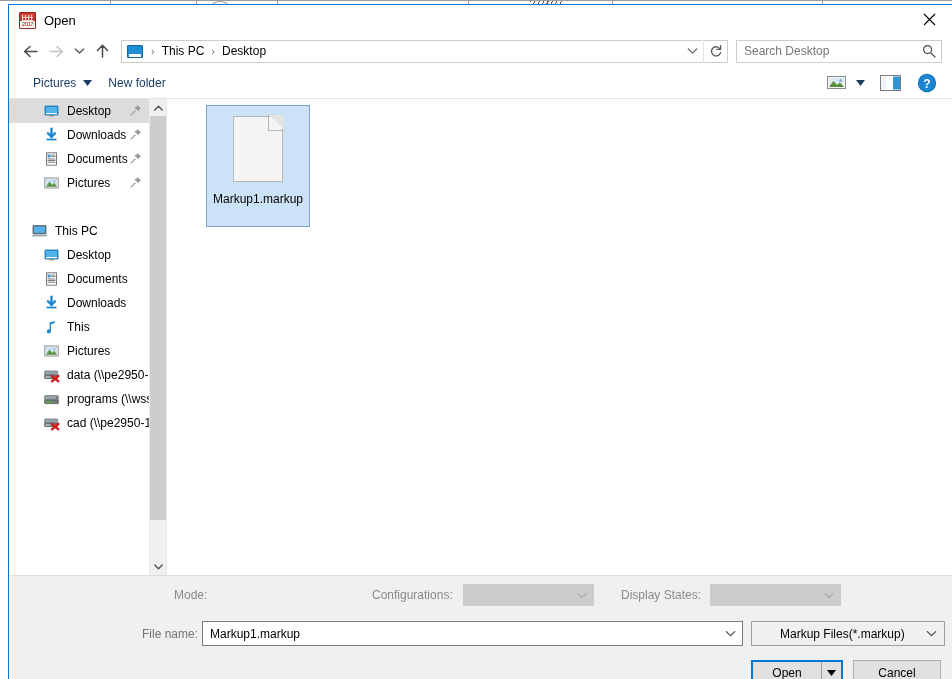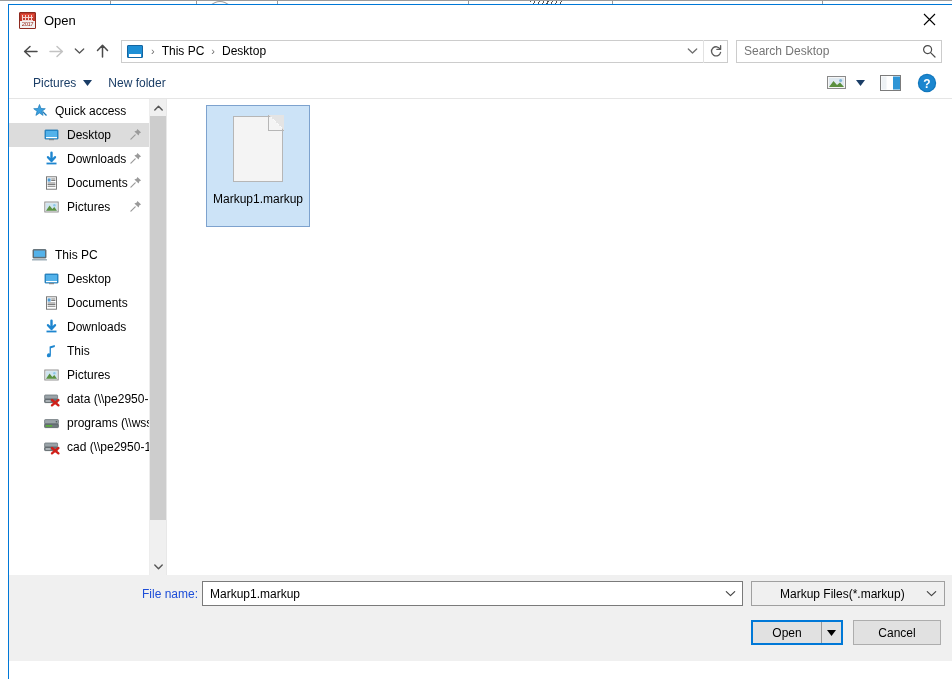--- a/index.html
+++ b/index.html
@@ -298,21 +298,21 @@
   }
 
   
   #filename-row {
     height: 40px;
     background: #f0f0f0;
     position: relative;
   }
   #filename-label {
     position: absolute; left: 133px; top: 12px;
-    font-size: 12px; color: #1d4ed8;
+    font-size: 12px; color: #737373;
   }
   #filename-input-wrap {
     position: absolute; left: 193px; top: 6px;
     width: 541px; height: 25px;
     border: 1px solid #7a7a7a;
     background: #ffffff;
     display: flex; align-items: center;
   }
   #filename-input {
     flex: 1; border: none; outline: none;
@@ -500,29 +500,20 @@
         <circle cx="10" cy="10" r="8" fill="#1b86cf"></circle>
         <text x="10" y="14.6" font-family="Liberation Sans, sans-serif" font-size="12" font-weight="bold" fill="#ffffff" text-anchor="middle">?</text>
       </svg>
     </div>
   </div>
 
   <div id="body">
 
     <div id="sidebar">
       <div id="nav-list">
-          <div class="nav-row indent-0">
-            <span class="nav-ico">
-              <svg width="17" height="16" viewBox="0 0 17 16">
-                <path d="M8.5 1.5 L10 5.5 L14.3 5.7 L10.9 8.3 L12.1 12.4 L8.5 10 L4.9 12.4 L6.1 8.3 L2.7 5.7 L7 5.5 Z" fill="#3aa0e0" stroke="#1d7ab8" stroke-width="0.7"></path>
-                <path d="M11.5 8.5 L15.5 12.5" stroke="#1d7ab8" stroke-width="1.2"></path>
-              </svg>
-            </span>
-            <span class="nav-label">Quick access</span>
-          </div>
           <div class="nav-row indent-1 selected">
             <span class="nav-ico">
               <svg width="17" height="16" viewBox="0 0 17 16">
                 <rect x="2" y="3" width="13" height="9" rx="0.5" fill="#2e95d6" stroke="#1a6fa8" stroke-width="0.8"></rect>
                 <rect x="3" y="4" width="11" height="6" fill="#53b2ea"></rect>
                 <rect x="3" y="10" width="11" height="1.2" fill="#ffffff"></rect>
                 <rect x="6" y="12.2" width="5" height="1" fill="#7b7b7b"></rect>
               </svg>
             </span>
             <span class="nav-label">Desktop</span>
@@ -701,20 +692,37 @@
         <div class="doc-glyph">
           <div class="page"></div>
           <div class="fold"></div>
           <div class="fold-edge"></div>
         </div>
         <div id="file-label">Markup1.markup</div>
       </div>
     </div>
   </div>
 
+  <div id="options-panel">
+    <div class="opt-label" style="left:165px;">Mode:</div>
+
+    <div class="opt-label" style="left:363px;">Configurations:</div>
+    <div class="opt-combo" style="left:454px; width:131px;">
+      <svg width="10" height="7" viewBox="0 0 10 7">
+        <path d="M1 1.6 L5 5.4 L9 1.6" stroke="#a6a6a6" stroke-width="1.2" fill="none" stroke-linecap="round" stroke-linejoin="round"></path>
+      </svg>
+    </div>
+
+    <div class="opt-label" style="left:612px;">Display States:</div>
+    <div class="opt-combo" style="left:701px; width:131px;">
+      <svg width="10" height="7" viewBox="0 0 10 7">
+        <path d="M1 1.6 L5 5.4 L9 1.6" stroke="#a6a6a6" stroke-width="1.2" fill="none" stroke-linecap="round" stroke-linejoin="round"></path>
+      </svg>
+    </div>
+  </div>
 
   <div id="filename-row">
     <div id="filename-label">File name:</div>
 
     <div id="filename-input-wrap">
       <input id="filename-input" type="text" value="Markup1.markup" style="">
       <div id="filename-caret">
         <svg width="11" height="7" viewBox="0 0 11 7">
           <path d="M1.3 1.6 L5.5 5.6 L9.7 1.6" stroke="#444" stroke-width="1.2" fill="none" stroke-linecap="round" stroke-linejoin="round"></path>
         </svg>

